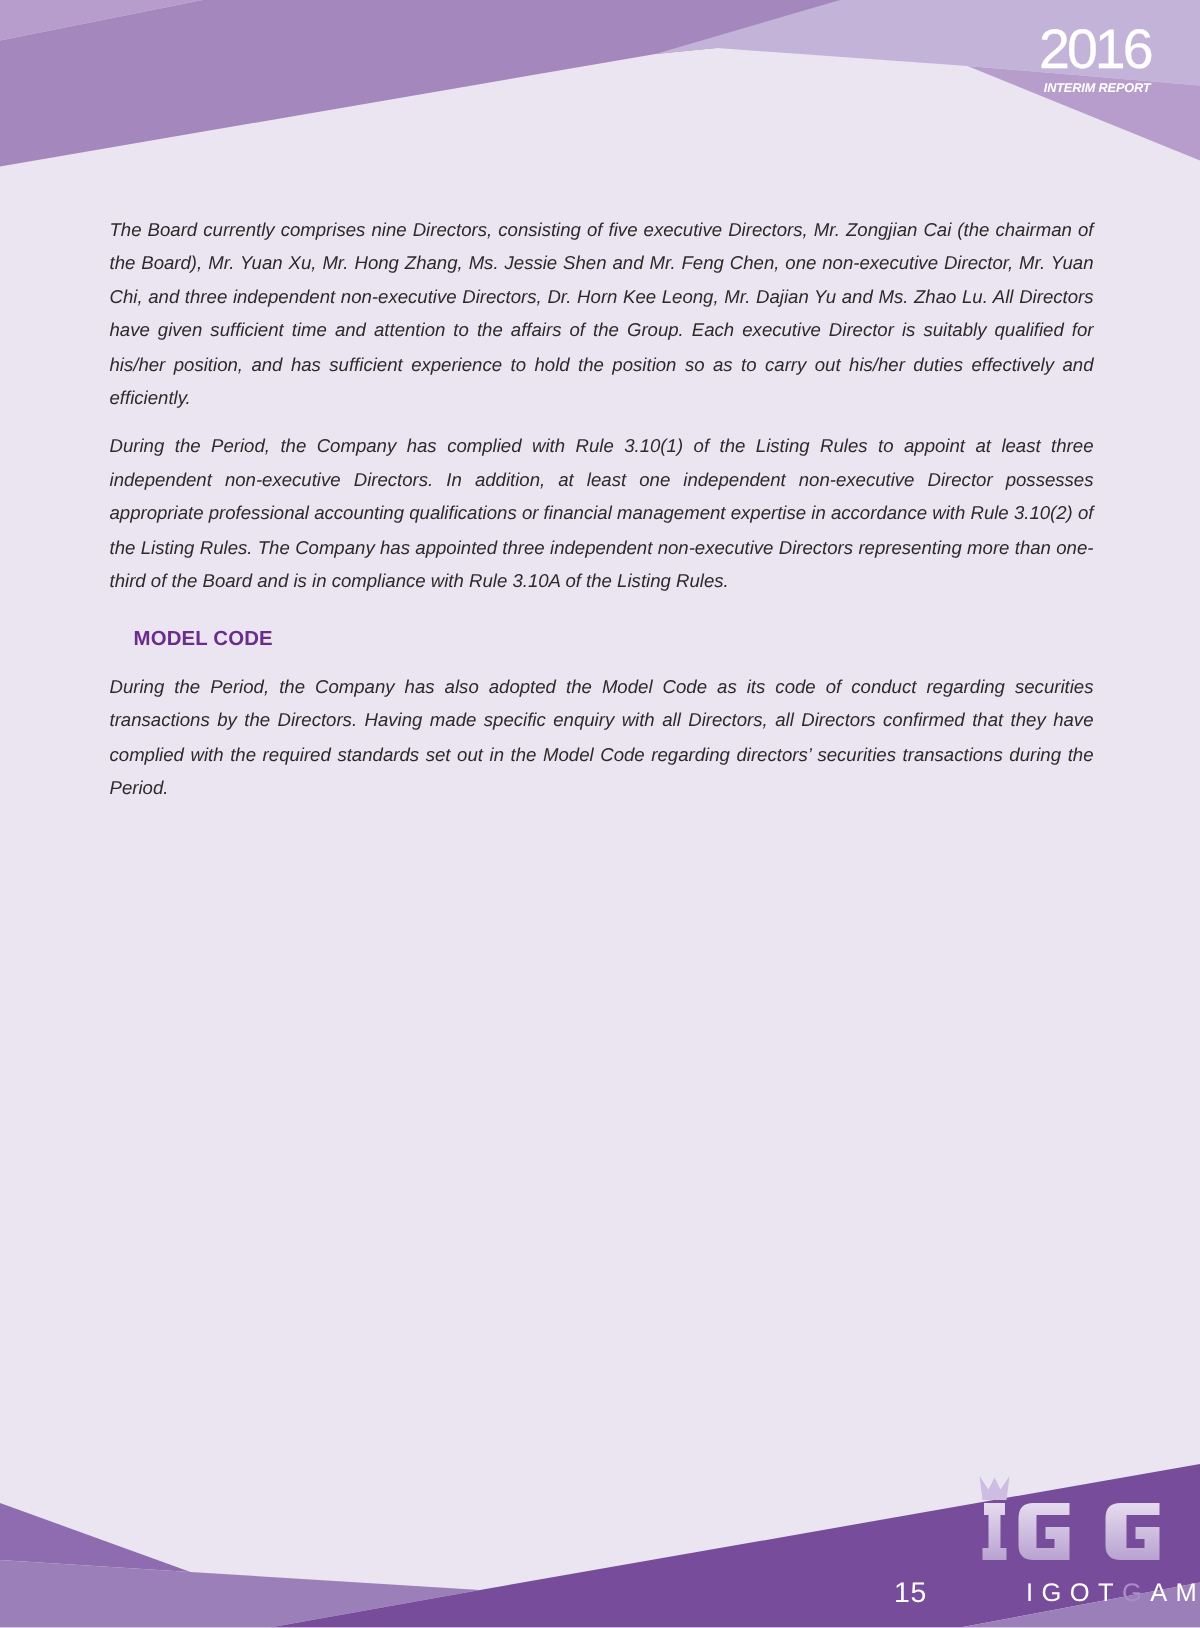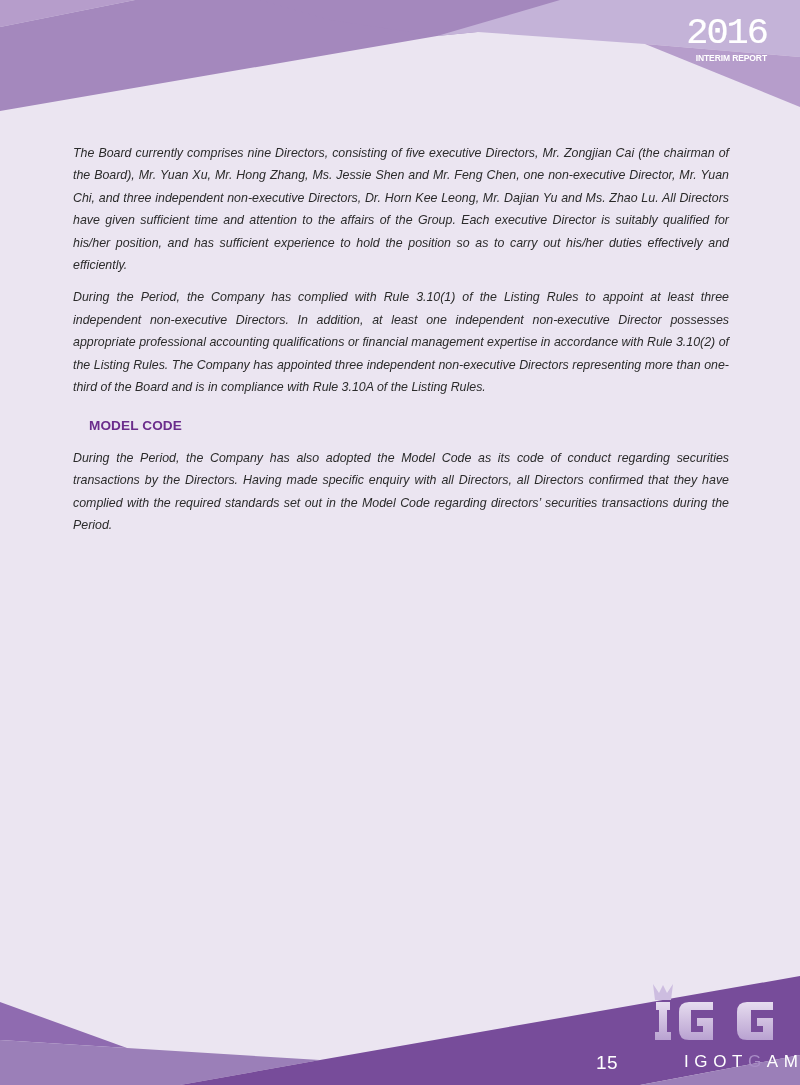--- a/index.html
+++ b/index.html
@@ -7,27 +7,27 @@
       width: 800px; height: 1085px; position: relative; overflow: hidden;
       background: #ebe5f1;
       font-family: "Liberation Sans", sans-serif;
       color: #2b2b2b;
     }
     .bg-svg { position: absolute; left: 0; top: 0; width: 800px; height: 1085px; z-index: 0; }
     .header-brand {
       position: absolute; right: 33px; top: 14px; width: 120px; text-align: right; z-index: 2; color: #ffffff;
     }
     .brand-year {
-      font-family: Liberation Mono, monospace; font-weight: 200; font-size: 37px; letter-spacing: -2px;
+      font-family: Liberation Sans, sans-serif; font-weight: 200; font-size: 37px; letter-spacing: -2px;
       line-height: 38px; display: block; color: #ffffff;
       -webkit-text-stroke: 0.2px #ffffff;
     }
     .brand-sub {
       font-family: "Liberation Sans", sans-serif; font-weight: bold; font-size: 8.5px; letter-spacing: -0.1px;
-      display: block; margin-top: 1px; color: #ffffff;
+      display: block; margin-top: 1px; color: #ffffff; font-style: italic;
     }
     .content {
       position: absolute; left: 73px; top: 142px; width: 656px; z-index: 2;
       font-size: 12.4px; line-height: 22.4px; text-align: justify;
     }
     .content p { margin: 0 0 10px 0; font-style: italic; }
     .content h2 {
       font-size: 13.6px; font-weight: bold; color: #6b2d8c; margin: 17px 0 9px 16px; letter-spacing: 0.1px;
     }
     .footer-logo { position: absolute; left: 651px; top: 982px; z-index: 2; }

